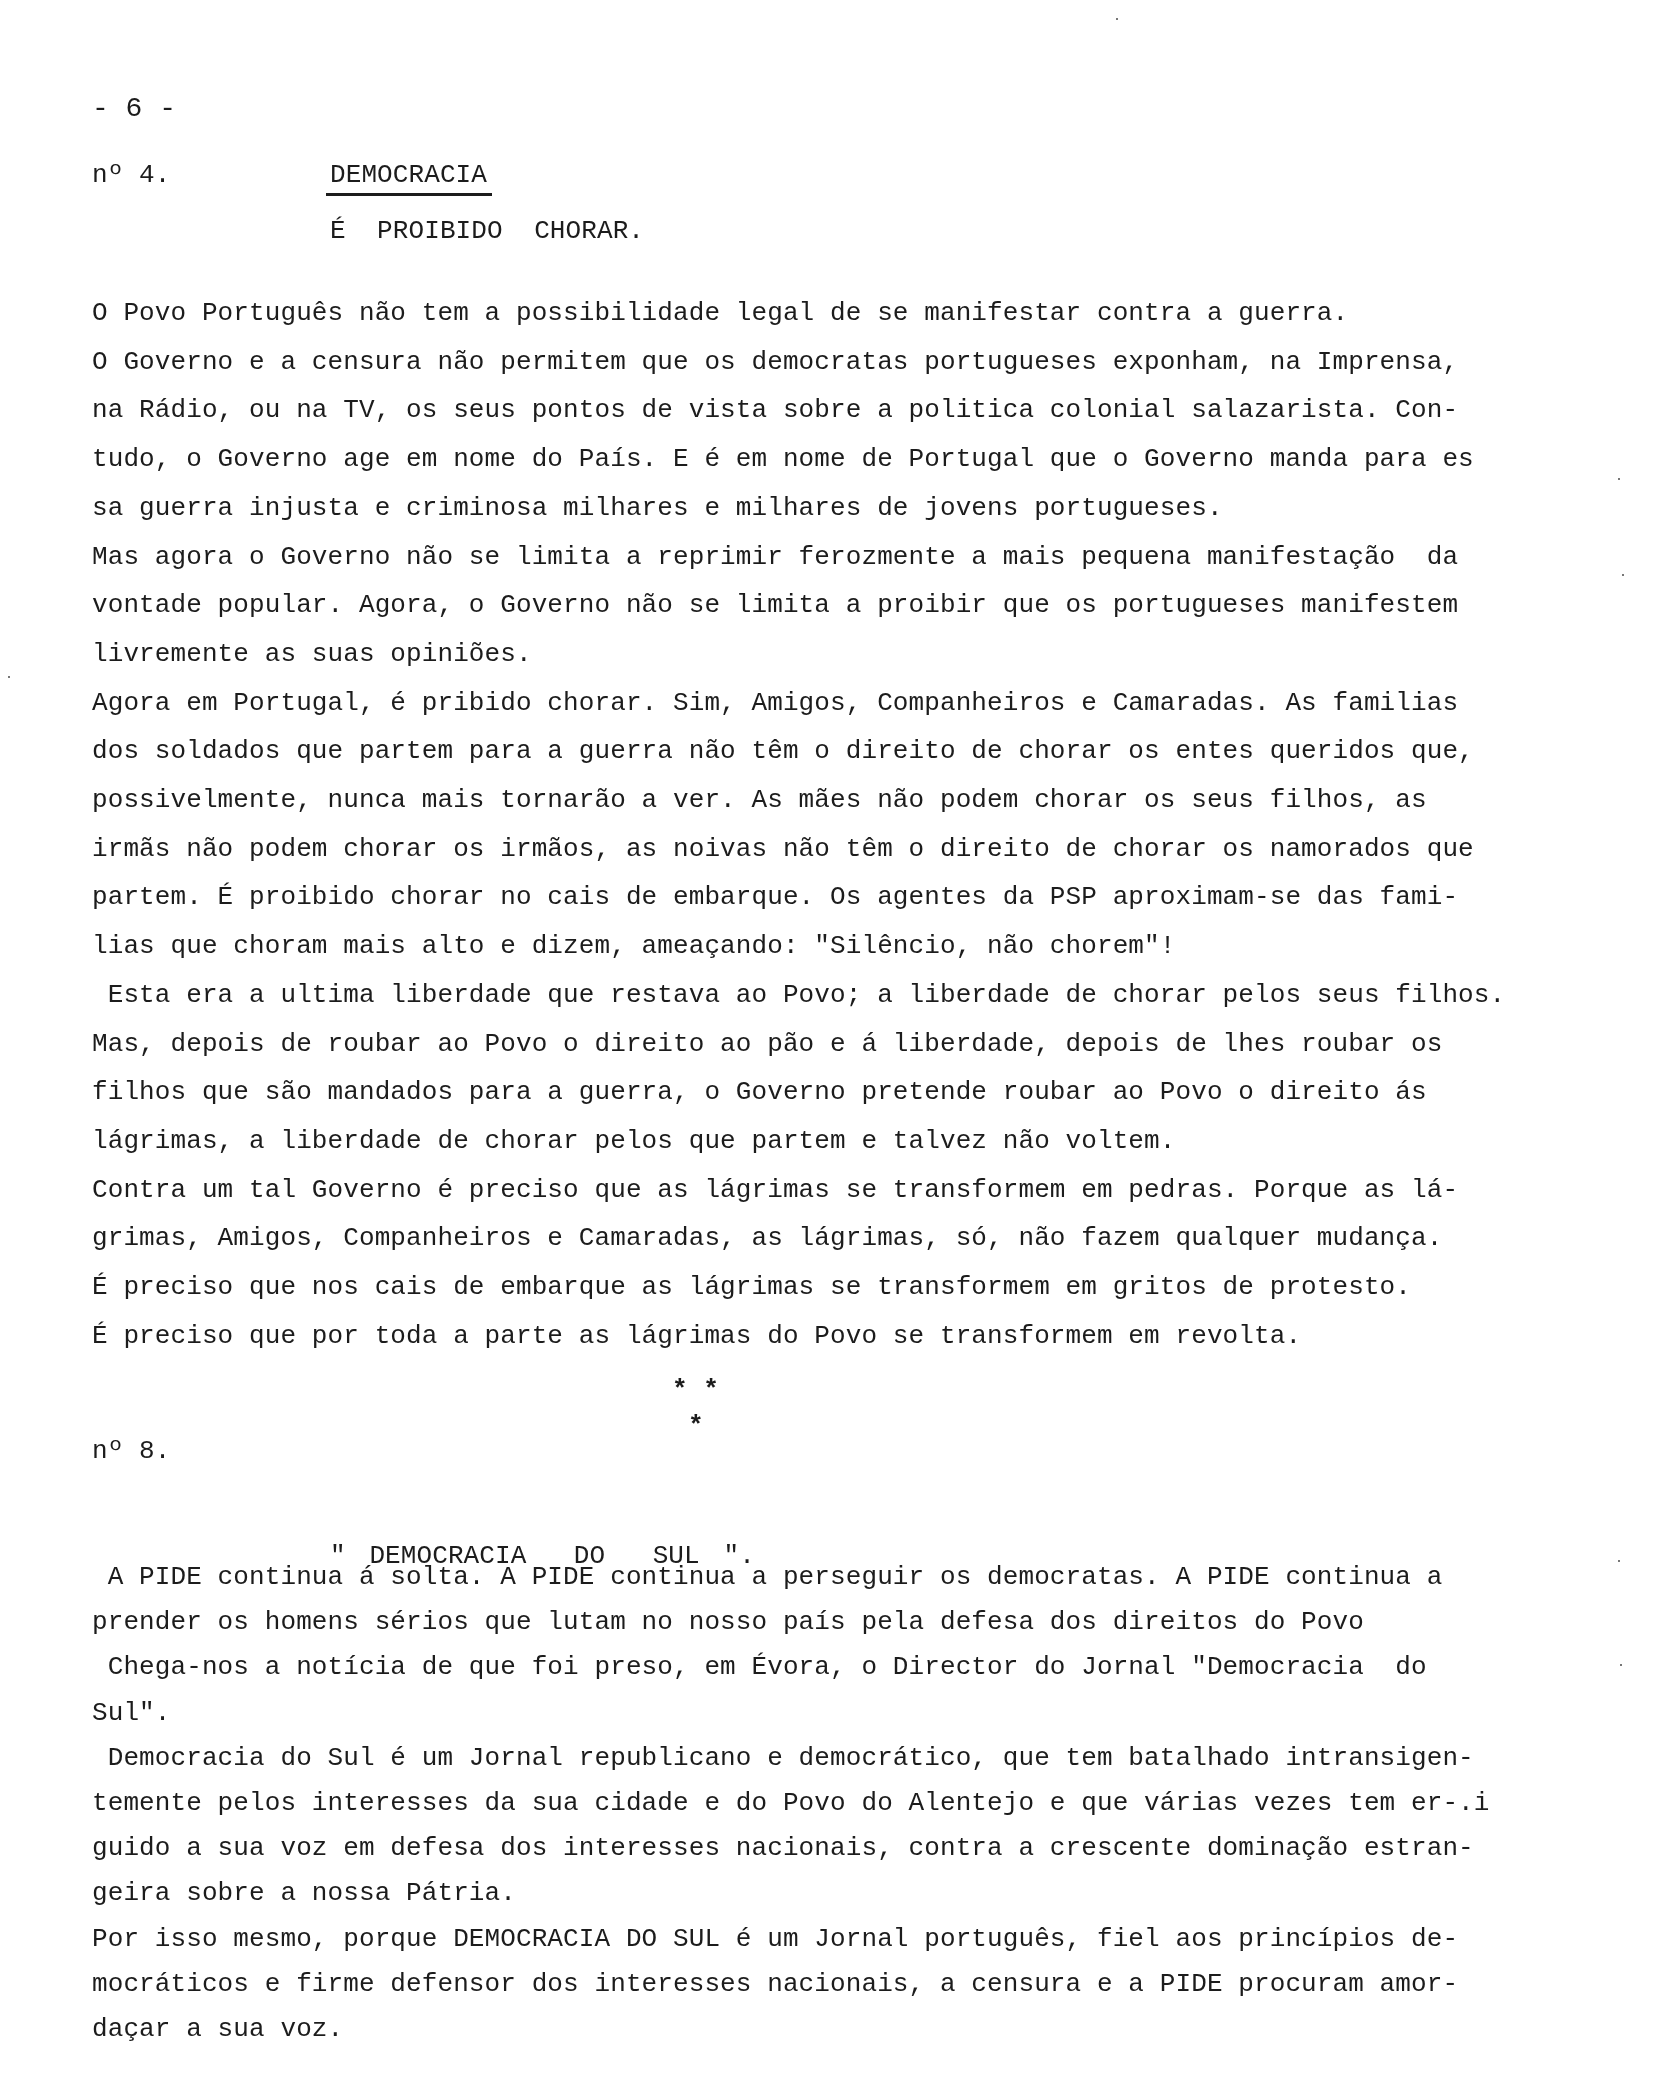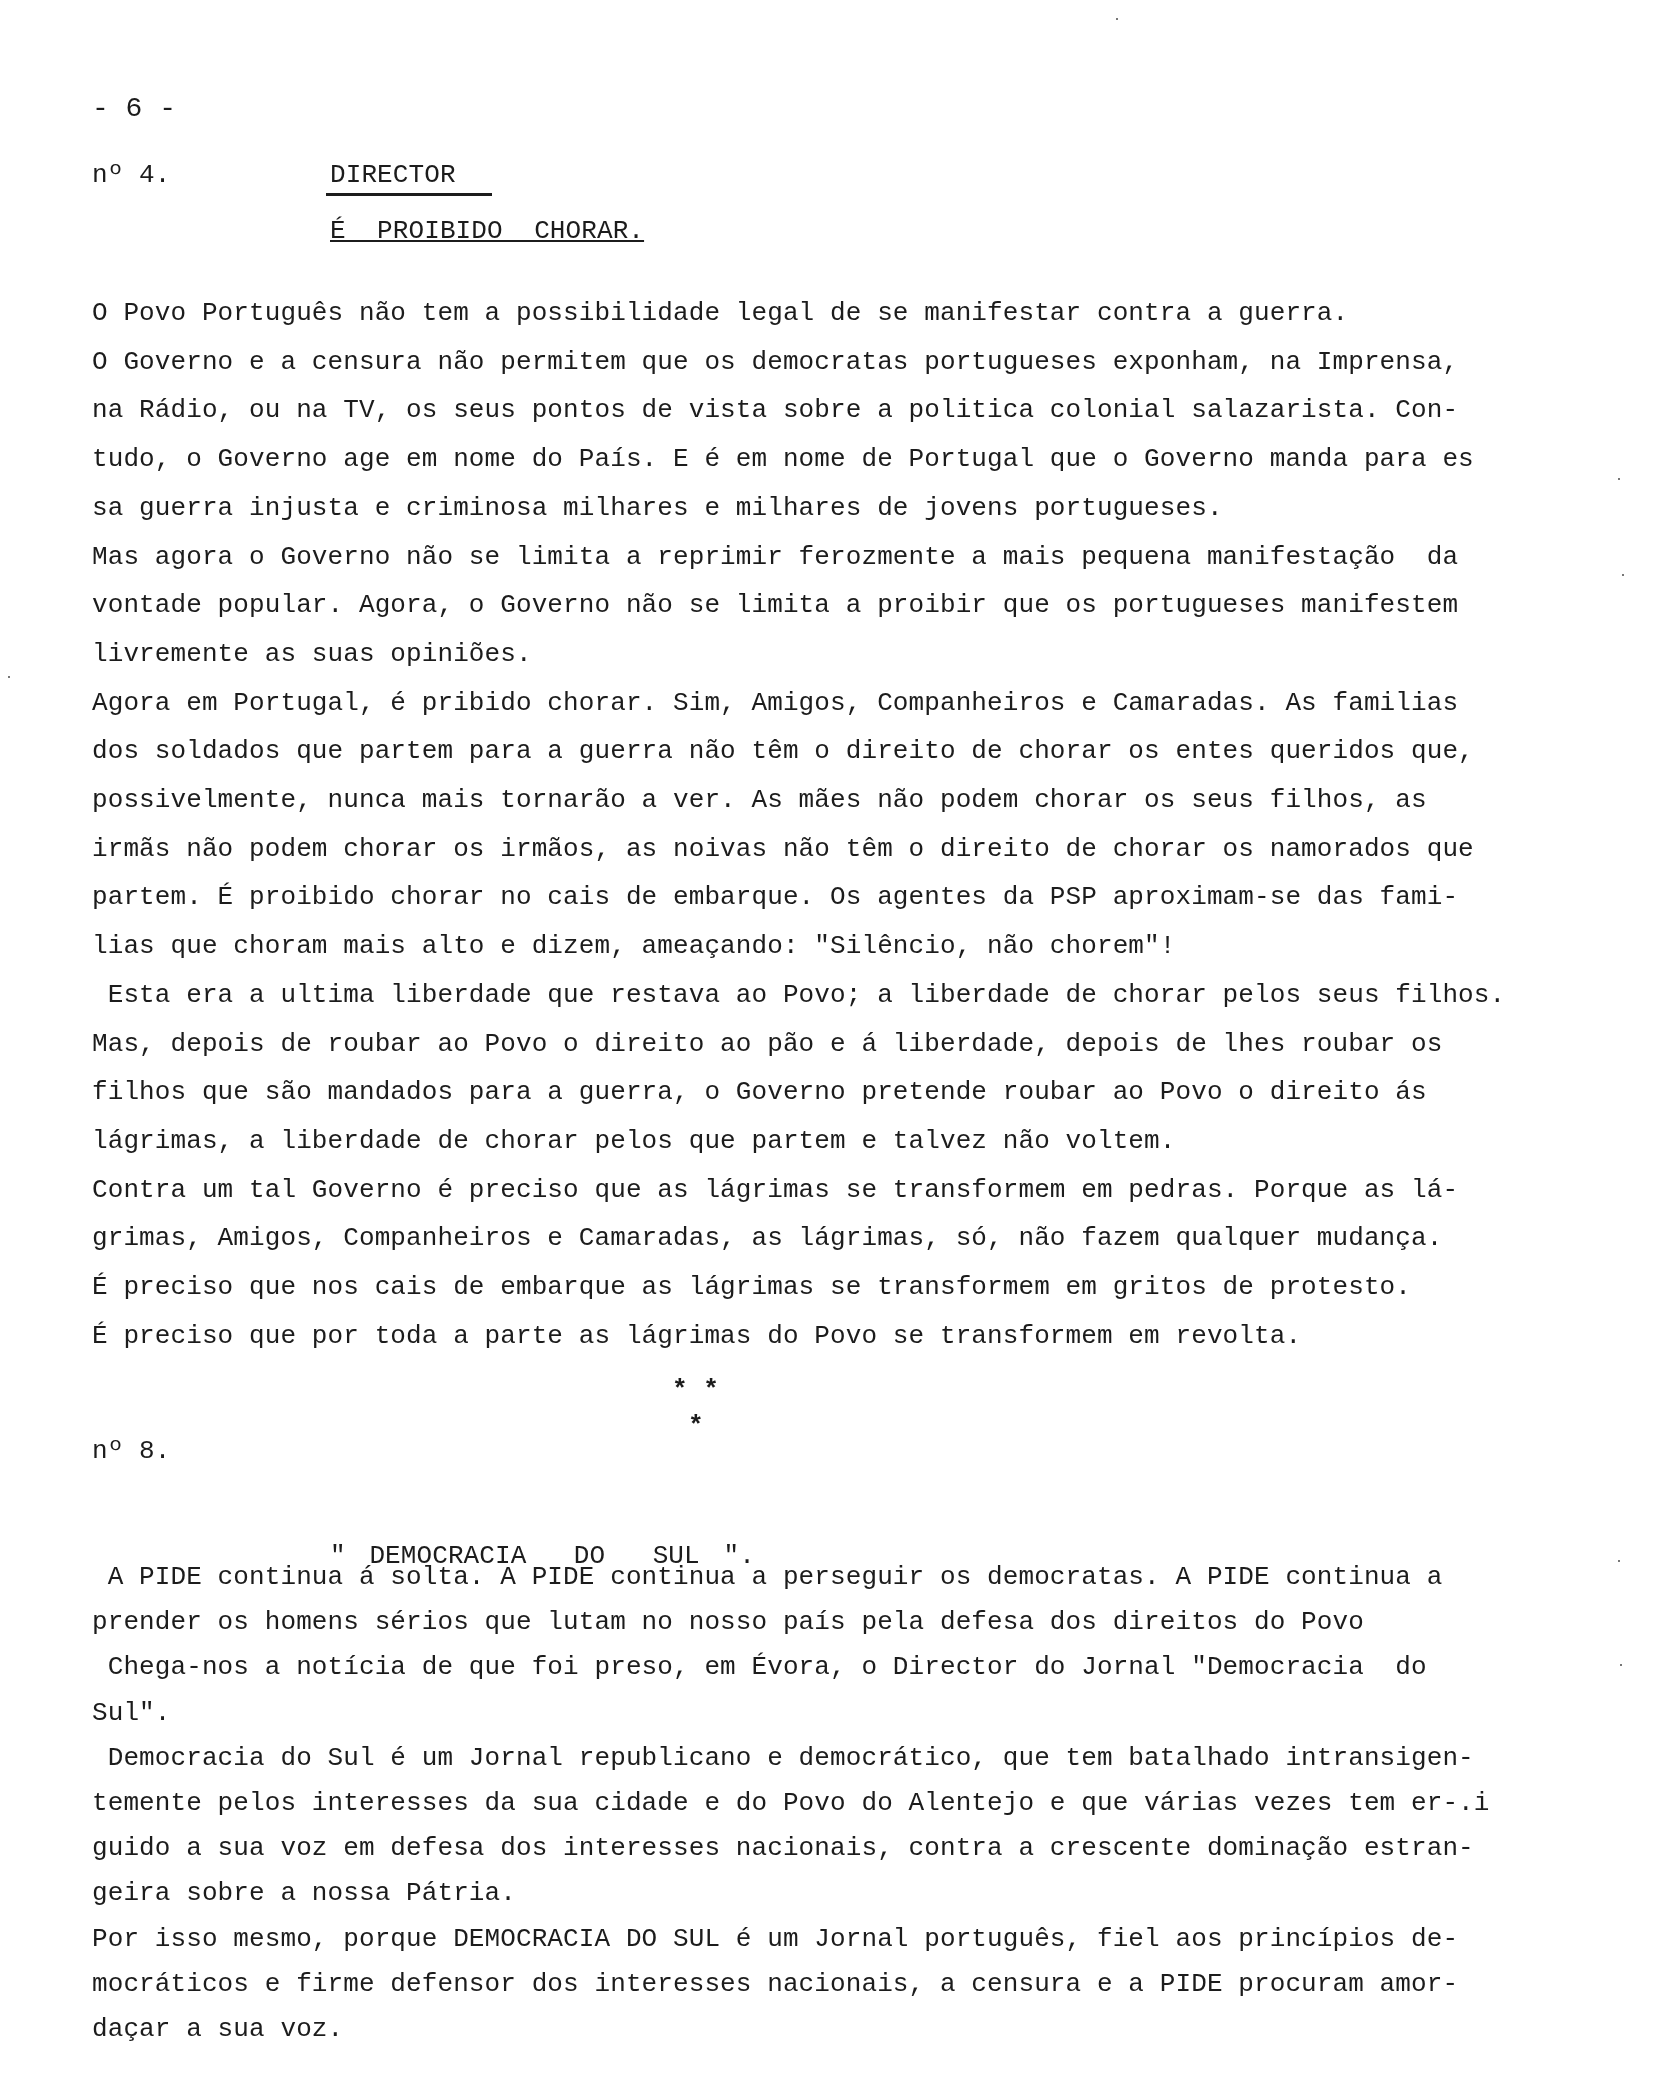--- a/index.html
+++ b/index.html
@@ -4,37 +4,37 @@
 <style>
   html, body { margin: 0; padding: 0; background: #ffffff; }
   body { width: 1680px; height: 2096px; position: relative; overflow: hidden;
          font-family: "Liberation Mono", "DejaVu Sans Mono", monospace; color: #1c1c1c; }
   .abs { position: absolute; white-space: pre; }
   .t { font-size: 26px; letter-spacing: 0.1px; }
   .pagenum { left: 92px; top: 93px; font-size: 28px; }
   .num5 { left: 92px; top: 160px; }
   .ed { left: 330px; top: 160px; }
   .ed-under { position: absolute; left: 326px; top: 193px; width: 166px; height: 3px; background: #1c1c1c; }
-  .title5 { left: 330px; top: 216px; text-decoration: underline; }
+  .title5 { left: 330px; top: 216px; }
   .body5 { left: 92px; top: 289px; line-height: 48.7px; }
   .stars { left: 672px; top: 1360px; font-size: 26px; line-height: 12px; font-weight: bold; }
   .num6 { left: 92px; top: 1436px; }
   .head6 { left: 330px; top: 1436px; line-height: 48px; word-spacing: 8px; }
   .body6 { left: 92px; top: 1555px; line-height: 45.2px; }
   .line { display: block; height: inherit; }
   .spec { position: absolute; width: 2px; height: 2px; background: #777; }
 </style>
 </head>
 <body>
 
 <div class="abs pagenum">- 6 -</div>
 
 <section>
   <div class="abs t num5">nº 4.</div>
-  <div class="abs t ed">DIRECTOR</div>
+  <div class="abs t ed">DEMOCRACIA</div>
   <div class="ed-under"></div>
   <div class="abs t title5">É  PROIBIDO  CHORAR.</div>
   <div class="abs t body5" id="body5"><span class="line">O Povo Português não tem a possibilidade legal de se manifestar contra a guerra.</span><span class="line">O Governo e a censura não permitem que os democratas portugueses exponham, na Imprensa,</span><span class="line">na Rádio, ou na TV, os seus pontos de vista sobre a politica colonial salazarista. Con-</span><span class="line">tudo, o Governo age em nome do País. E é em nome de Portugal que o Governo manda para es</span><span class="line">sa guerra injusta e criminosa milhares e milhares de jovens portugueses.</span><span class="line">Mas agora o Governo não se limita a reprimir ferozmente a mais pequena manifestação  da</span><span class="line">vontade popular. Agora, o Governo não se limita a proibir que os portugueses manifestem</span><span class="line">livremente as suas opiniões.</span><span class="line">Agora em Portugal, é pribido chorar. Sim, Amigos, Companheiros e Camaradas. As familias</span><span class="line">dos soldados que partem para a guerra não têm o direito de chorar os entes queridos que,</span><span class="line">possivelmente, nunca mais tornarão a ver. As mães não podem chorar os seus filhos, as</span><span class="line">irmãs não podem chorar os irmãos, as noivas não têm o direito de chorar os namorados que</span><span class="line">partem. É proibido chorar no cais de embarque. Os agentes da PSP aproximam-se das fami-</span><span class="line">lias que choram mais alto e dizem, ameaçando: "Silêncio, não chorem"!</span><span class="line"> Esta era a ultima liberdade que restava ao Povo; a liberdade de chorar pelos seus filhos.</span><span class="line">Mas, depois de roubar ao Povo o direito ao pão e á liberdade, depois de lhes roubar os</span><span class="line">filhos que são mandados para a guerra, o Governo pretende roubar ao Povo o direito ás</span><span class="line">lágrimas, a liberdade de chorar pelos que partem e talvez não voltem.</span><span class="line">Contra um tal Governo é preciso que as lágrimas se transformem em pedras. Porque as lá-</span><span class="line">grimas, Amigos, Companheiros e Camaradas, as lágrimas, só, não fazem qualquer mudança.</span><span class="line">É preciso que nos cais de embarque as lágrimas se transformem em gritos de protesto.</span><span class="line">É preciso que por toda a parte as lágrimas do Povo se transformem em revolta.</span></div>
 </section>
 
 <div class="abs stars">
   <div>* *</div>
   <div style="padding-left:16px">*</div>
 </div>
 

